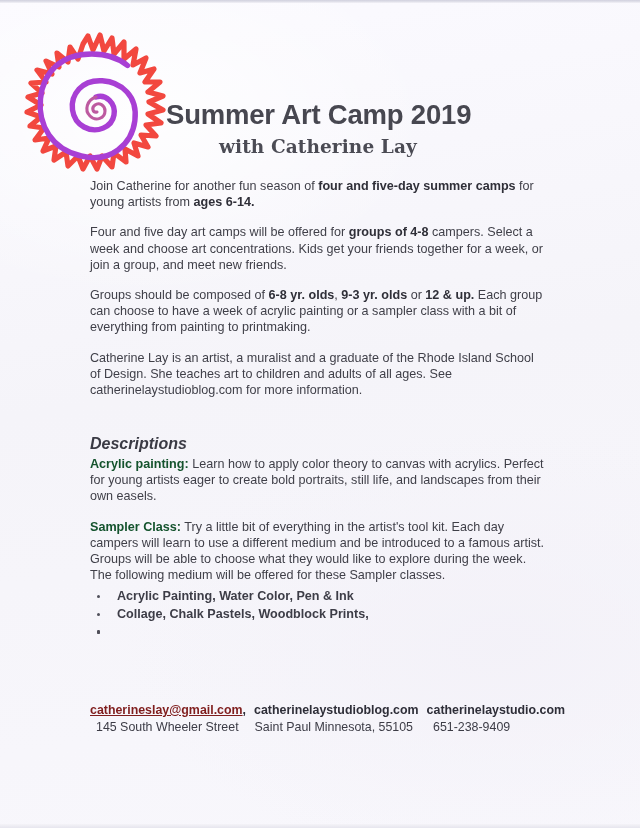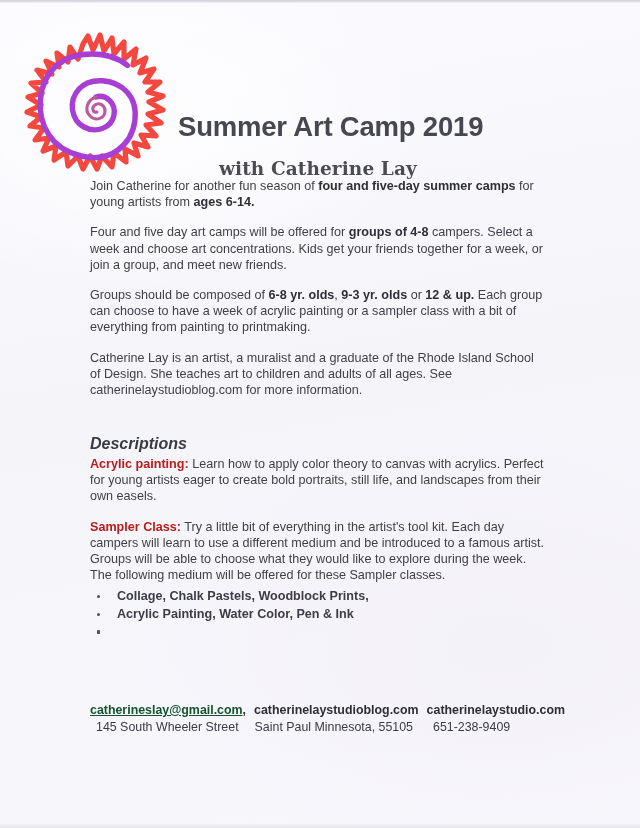--- a/index.html
+++ b/index.html
@@ -68,29 +68,29 @@
     top: 100px;
     width: 420px;
   }
   .doc-title {
     font-family: "Liberation Sans", sans-serif;
     font-weight: bold;
     font-size: 27.5px;
     letter-spacing: -0.2px;
     color: #474750;
     line-height: 1.08;
-    margin: 12px;
+    margin: 0;
     white-space: nowrap;
   }
   .doc-subtitle {
     font-family: "DejaVu Serif", serif;
     font-weight: bold;
     font-size: 18.5px;
     color: #4b4b54;
-    margin: 16px 0 0 53px;
+    margin: 6px 0 0 53px;
     letter-spacing: .1px;
     white-space: nowrap;
   }
 
   
   #body-copy {
     position: absolute;
     left: 90px;
     top: 178px;
     width: 455px;
@@ -123,21 +123,21 @@
   }
   .desc-para {
     font-family: "Liberation Sans", sans-serif;
     font-size: 12.6px;
     line-height: 16.2px;
     color: #3f3f48;
     margin: 0 0 14px 0;
   }
   .desc-para .lead {
     font-weight: bold;
-    color: #b91c1c;
+    color: #14532d;
   }
 
   
   #media-list {
     position: absolute;
     left: 93px;
     top: 588px;
     width: 440px;
     list-style: none;
     margin: 0;
@@ -171,21 +171,21 @@
   }
   .footer-line-1 {
     font-family: "Liberation Sans", sans-serif;
     font-size: 12.4px;
     font-weight: bold;
     color: #2e2e38;
     line-height: 16px;
     white-space: nowrap;
   }
   .footer-line-1 .email-link {
-    color: #14532d;
+    color: #7f1d1d;
     text-decoration: underline;
     text-underline-offset: 1px;
     font-weight: bold;
   }
   .footer-line-1 .sep { display: inline-block; width: 8px; }
   .footer-line-2 {
     font-family: "Liberation Sans", sans-serif;
     font-size: 12.4px;
     color: #3c3c46;
     line-height: 17px;
@@ -259,25 +259,25 @@
     </p>
 
     <p class="desc-para">
       <span class="lead">Sampler Class:</span><span> Try a little bit of everything in the artist's tool kit. Each day campers will learn to use a different medium and be introduced to a famous artist. Groups will be able to choose what they would like to explore during the week. The following medium will be offered for these Sampler classes.</span>
     </p>
   </div>
 
   <ul id="media-list">
     <li>
       <span class="bullet-dot"></span>
+      <span>Acrylic Painting, Water Color, Pen &amp; Ink</span>
+    </li>
+    <li>
+      <span class="bullet-dot"></span>
       <span>Collage, Chalk Pastels, Woodblock Prints,</span>
-    </li>
-    <li>
-      <span class="bullet-dot"></span>
-      <span>Acrylic Painting, Water Color, Pen &amp; Ink</span>
     </li>
     <li>
       <span class="bullet-dot"></span>
     </li>
     <li>
       <span class="bullet-dot"></span>
     </li>
   </ul>
 
   <div id="footer">

